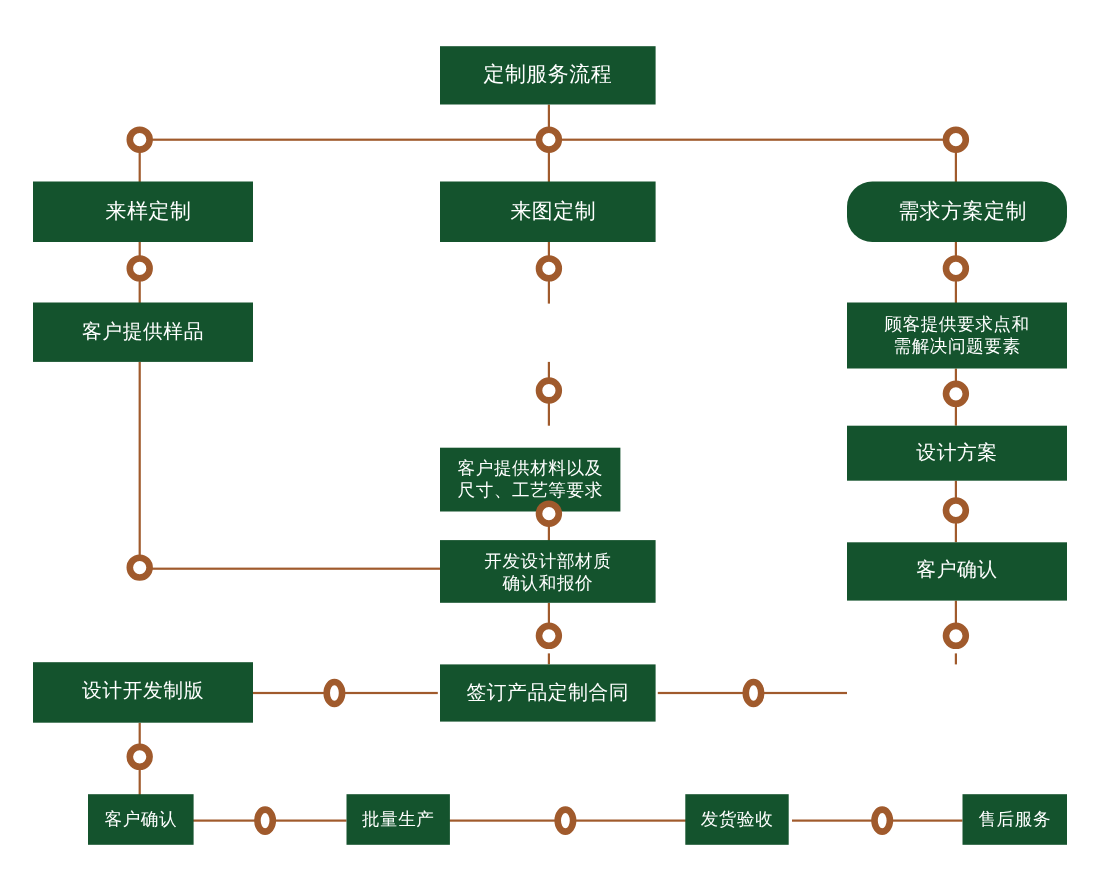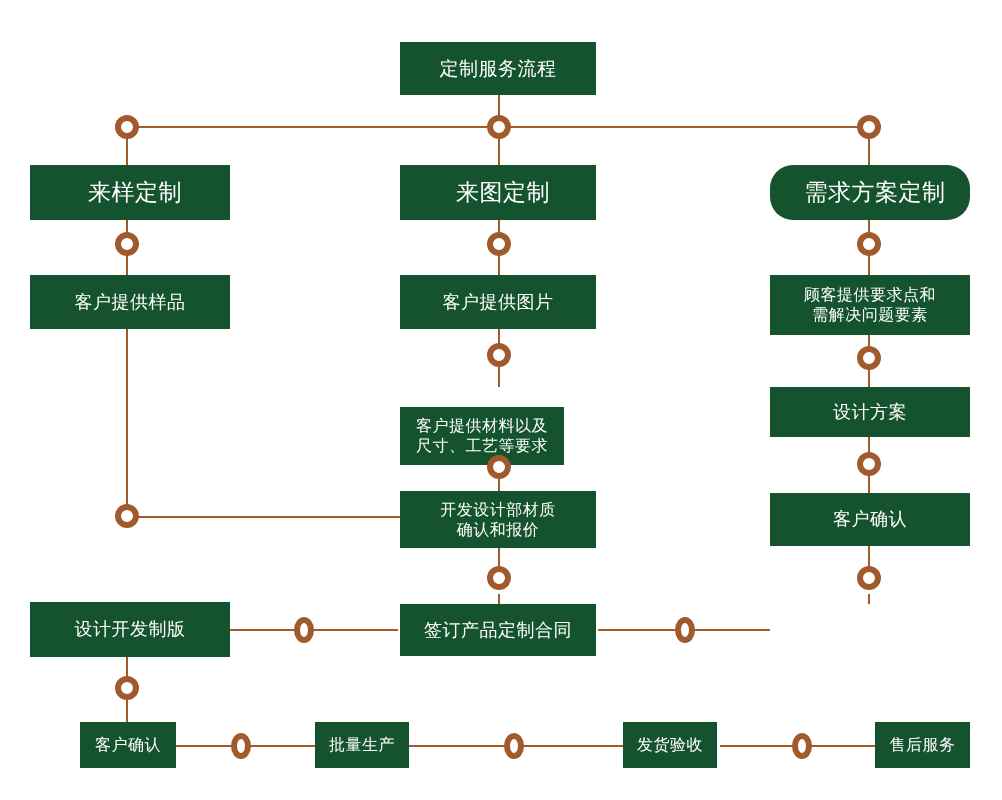--- a/index.html
+++ b/index.html
@@ -27,21 +27,21 @@
     justify-content: center;
     text-align: center;
     line-height: 1.25;
     box-sizing: border-box;
     padding: 2px 6px;
     z-index: 3;
     white-space: pre-line;
     letter-spacing: 0.5px;
   }
   .node.t-title { font-size: 19px; }
-  .node.t-lg    { font-size: 23px; padding-left: 16px; }
+  .node.t-lg    { font-size: 19px; padding-left: 16px; }
   .node.t-md    { font-size: 18px; }
   .node.t-sm    { font-size: 16px; }
 
   .link {
     position: absolute;
     background: #a05a2c;
     z-index: 1;
   }
   .link.h { height: 2px; }
   .link.v { width: 2px; }
@@ -135,21 +135,20 @@
   <div class="conn oval" style="left:504px; top:733px;"></div>
   <div class="conn oval" style="left:792px; top:733px;"></div>
 
   <div class="node t-title" style="left:400px; top:42px; width:196px; height:53px;">定制服务流程</div>
 
   <div class="node t-lg" style="left:30px; top:165px; width:200px; height:55px;">来样定制</div>
   <div class="node t-lg" style="left:400px; top:165px; width:196px; height:55px;">来图定制</div>
   <div class="node t-lg" style="left:770px; top:165px; width:200px; height:55px;border-radius:23px;">需求方案定制</div>
 
   <div class="node t-md" style="left:30px; top:275px; width:200px; height:54px;">客户提供样品</div>
-  <div class="node t-md" style="left:400px; top:275px; width:196px; height:54px;">客户提供图片</div>
   <div class="node t-sm" style="left:770px; top:275px; width:200px; height:60px;">顾客提供要求点和
 需解决问题要素</div>
 
   <div class="node t-sm" style="left:400px; top:407px; width:164px; height:58px;">客户提供材料以及
 尺寸、工艺等要求</div>
   <div class="node t-md" style="left:770px; top:387px; width:200px; height:50px;">设计方案</div>
 
   <div class="node t-sm" style="left:400px; top:491px; width:196px; height:57px;">开发设计部材质
 确认和报价</div>
   <div class="node t-md" style="left:770px; top:493px; width:200px; height:53px;">客户确认</div>

